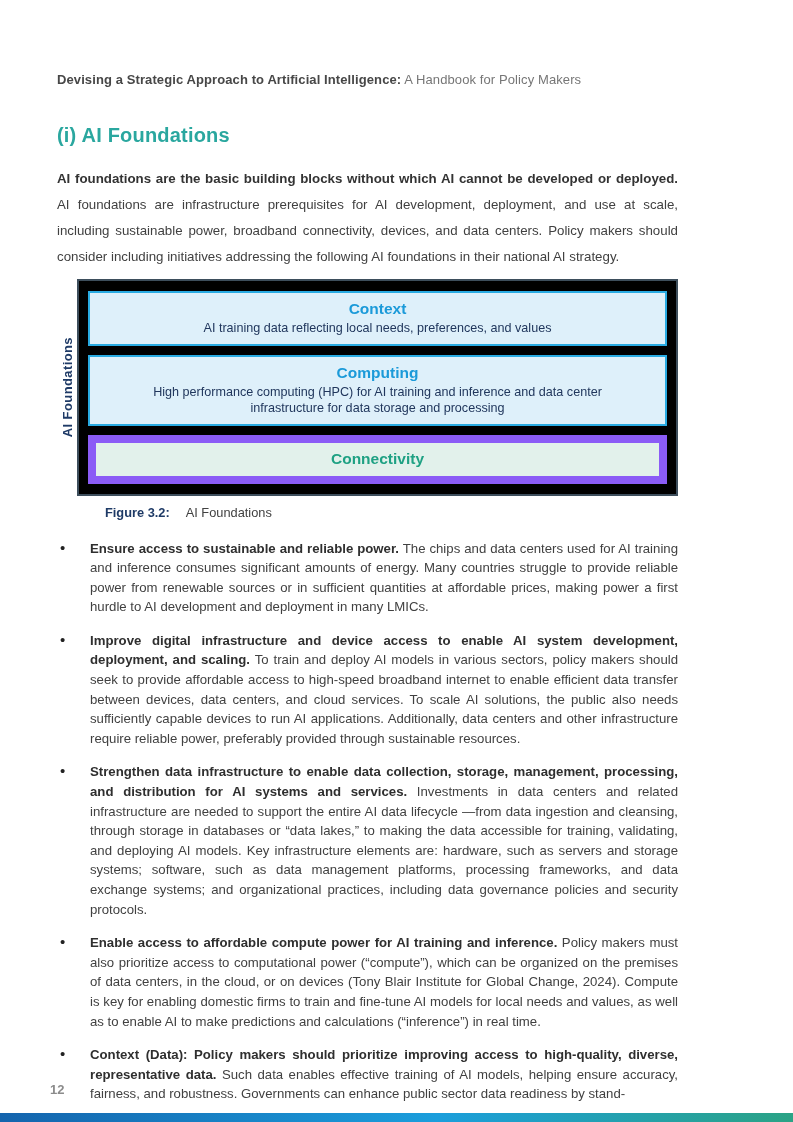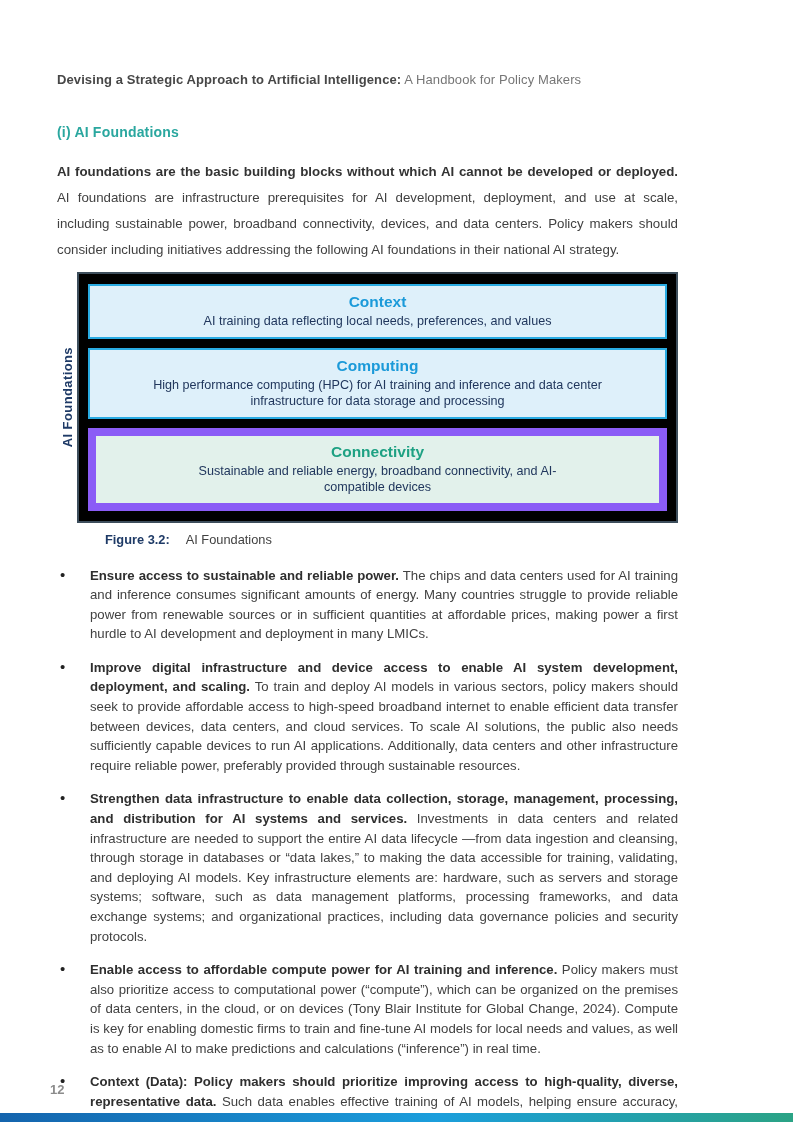--- a/index.html
+++ b/index.html
@@ -24,21 +24,21 @@
     color: #4b4b4b;
     letter-spacing: 0.1px;
     margin-top: 32px;
   }
   .running-head .rh-strong { font-weight: 600; color: #474747; }
   .running-head .rh-light { font-weight: 400; color: #767676; }
 
   
   .section-heading {
     margin-top: 37px;
-    font-size: 14px;
+    font-size: 20px;
     font-weight: 600;
     color: #2aa79f;
     letter-spacing: 0.2px;
   }
 
   
   .intro {
     margin-top: 19px;
     font-size: 13.3px;
     line-height: 26px;
@@ -184,21 +184,20 @@
         <div class="fig-box theme-blue">
           <div class="box-title">Context</div>
           <div class="box-body w1">AI training data reflecting local needs, preferences, and values</div>
         </div>
         <div class="fig-box theme-blue">
           <div class="box-title">Computing</div>
           <div class="box-body w2">High performance computing (HPC) for AI training and inference and data center infrastructure for data storage and processing</div>
         </div>
         <div class="fig-box theme-teal">
           <div class="box-title">Connectivity</div>
-          <div class="box-body w3">Sustainable and reliable energy, broadband connectivity, and AI-compatible devices</div>
         </div>
       </div>
     </div>
 
     <div class="fig-caption">
       <span class="cap-label">Figure 3.2:</span><span>AI Foundations</span>
     </div>
 
     <ul class="bullets">
       <li>

